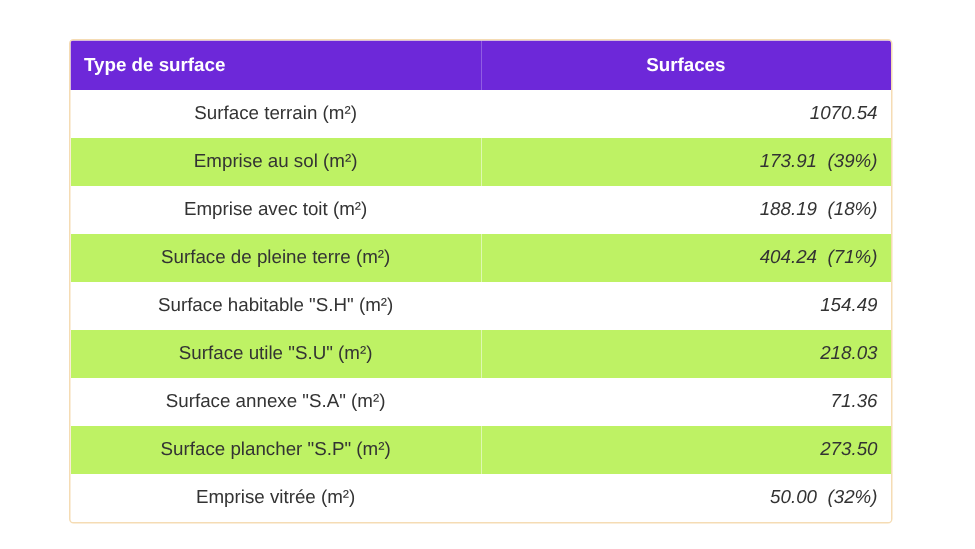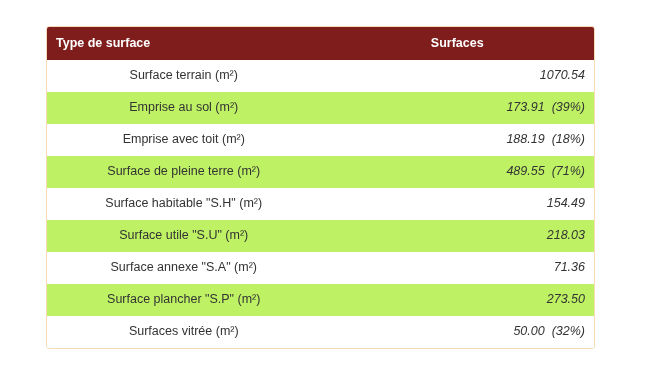--- a/index.html
+++ b/index.html
@@ -30,21 +30,21 @@
     background: #ffffff;
     box-sizing: border-box;
     overflow: hidden;
   }
   table.surface-table {
     width: 100%;
     border-collapse: collapse;
     table-layout: fixed;
   }
   table.surface-table thead th {
-    background: #7f1d1d;
+    background: #6d28d9;
     color: #ffffff;
     font-size: 12.5px;
     font-weight: bold;
     padding: 9px 9px 10px 9px;
     line-height: 14px;
     border: 0;
     margin-top: 32px;
   }
   th.col-type {
     text-align: left;
@@ -106,38 +106,38 @@
           <tr class="row-even">
             <td class="cell-label">Emprise au sol (m²)</td>
             <td class="cell-value"><span class="value-number">173.91</span><span class="value-pct">(39%)</span></td>
           </tr>
           <tr class="row-odd">
             <td class="cell-label">Emprise avec toit (m²)</td>
             <td class="cell-value"><span class="value-number">188.19</span><span class="value-pct">(18%)</span></td>
           </tr>
           <tr class="row-even">
             <td class="cell-label">Surface de pleine terre (m²)</td>
-            <td class="cell-value"><span class="value-number">489.55</span><span class="value-pct">(71%)</span></td>
+            <td class="cell-value"><span class="value-number">404.24</span><span class="value-pct">(71%)</span></td>
           </tr>
           <tr class="row-odd">
             <td class="cell-label">Surface habitable "S.H" (m²)</td>
             <td class="cell-value"><span class="value-number">154.49</span></td>
           </tr>
           <tr class="row-even">
             <td class="cell-label">Surface utile "S.U" (m²)</td>
             <td class="cell-value"><span class="value-number">218.03</span></td>
           </tr>
           <tr class="row-odd">
             <td class="cell-label">Surface annexe "S.A" (m²)</td>
             <td class="cell-value"><span class="value-number">71.36</span></td>
           </tr>
           <tr class="row-even">
             <td class="cell-label">Surface plancher "S.P" (m²)</td>
             <td class="cell-value"><span class="value-number">273.50</span></td>
           </tr>
           <tr class="row-odd">
-            <td class="cell-label">Surfaces vitrée (m²)</td>
+            <td class="cell-label">Emprise vitrée (m²)</td>
             <td class="cell-value"><span class="value-number">50.00</span><span class="value-pct">(32%)</span></td>
           </tr>
         </tbody>
     </table>
   </div>
 </div>
 
 </body></html>

